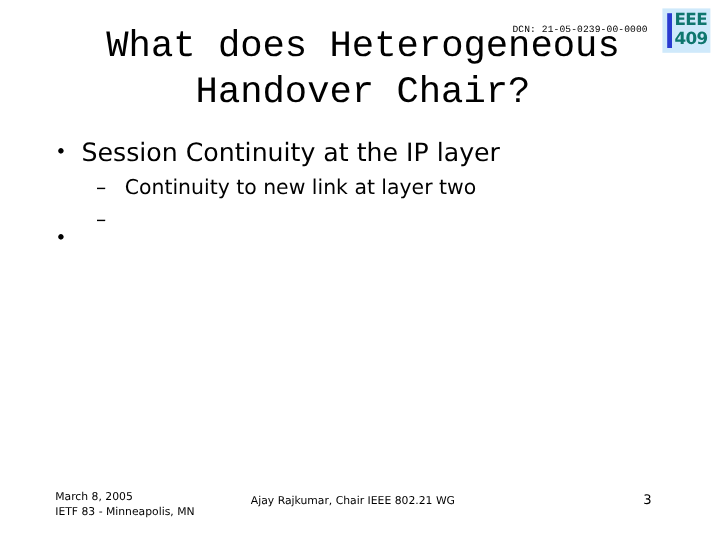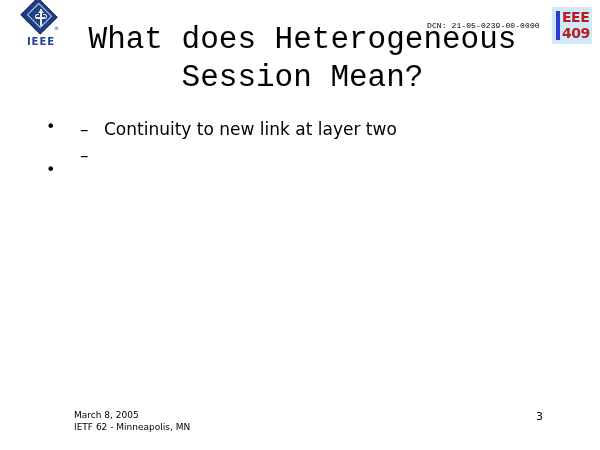--- a/index.html
+++ b/index.html
@@ -161,21 +161,21 @@
     background: #2a3bd0;
   }
   .logo802 .txt802 {
     position: absolute;
     left: 10px;
     top: 2px;
     font-family: "DejaVu Sans", sans-serif;
     font-weight: bold;
     font-size: 14px;
     line-height: 16px;
-    color: #b91c1c;
+    color: #0f766e;
     letter-spacing: -0.5px;
   }
 
   
   .title {
     position: absolute;
     left: 75px;
     top: 21px;
     width: 455px;
     text-align: center;
@@ -233,21 +233,20 @@
   
   .footer-left {
     position: absolute;
     left: 46px;
     top: 409px;
     font-family: "DejaVu Sans", sans-serif;
     font-size: 9px;
     line-height: 12px;
     color: #000000;
     white-space: nowrap;
-    margin-left: 28px;
   }
   .footer-center {
     position: absolute;
     left: 209px;
     top: 412px;
     font-family: "DejaVu Sans", sans-serif;
     font-size: 9px;
     line-height: 12px;
     color: #000000;
     white-space: nowrap;
@@ -260,55 +259,41 @@
     font-size: 11px;
     line-height: 13px;
     color: #000000;
   }
 </style>
 </head>
 <body>
 
 <div id="slide">
 
-  <div class="ieee-logo">
-    <div class="ieee-diamond-wrap">
-      <div class="ieee-diamond"></div>
-      <div class="ieee-diamond-inner"></div>
-      <div class="ieee-emblem">
-        <div class="stem"></div>
-        <div class="arrowhead"></div>
-        <div class="loopL"></div>
-        <div class="loopR"></div>
-        <div class="bar"></div>
-      </div>
-    </div>
-    <div class="ieee-reg">®</div>
-    <div class="ieee-wordmark">IEEE</div>
-  </div>
 
   <div class="dcn">DCN: 21-05-0239-00-0000</div>
 
   <div class="logo802">
     <div class="bar802"></div>
     <div class="txt802">
       <div>EEE</div>
       <div>409</div>
     </div>
   </div>
 
   <div class="title">
     <div>What does Heterogeneous</div>
-    <div>Session Mean?</div>
+    <div>Handover Chair?</div>
   </div>
 
   <div class="body-area">
 
     <div class="bullet-l1">
       <span class="marker">•</span>
+      <span>Session Continuity at the IP layer</span>
     </div>
 
     <div class="sub-list">
       <div class="bullet-l2">
         <span class="marker">–</span>
         <span>Continuity to new link at layer two</span>
       </div>
       <div class="bullet-l2">
         <span class="marker">–</span>
       </div>
@@ -317,17 +302,18 @@
     <div class="gap-2"></div>
 
     <div class="bullet-l1">
       <span class="marker">•</span>
     </div>
 
   </div>
 
   <div class="footer-left">
     <div>March 8, 2005</div>
-    <div>IETF 62 - Minneapolis, MN</div>
+    <div>IETF 83 - Minneapolis, MN</div>
   </div>
+  <div class="footer-center">Ajay Rajkumar, Chair IEEE 802.21 WG</div>
   <div class="footer-page">3</div>
 
 </div>
 
 </body></html>

